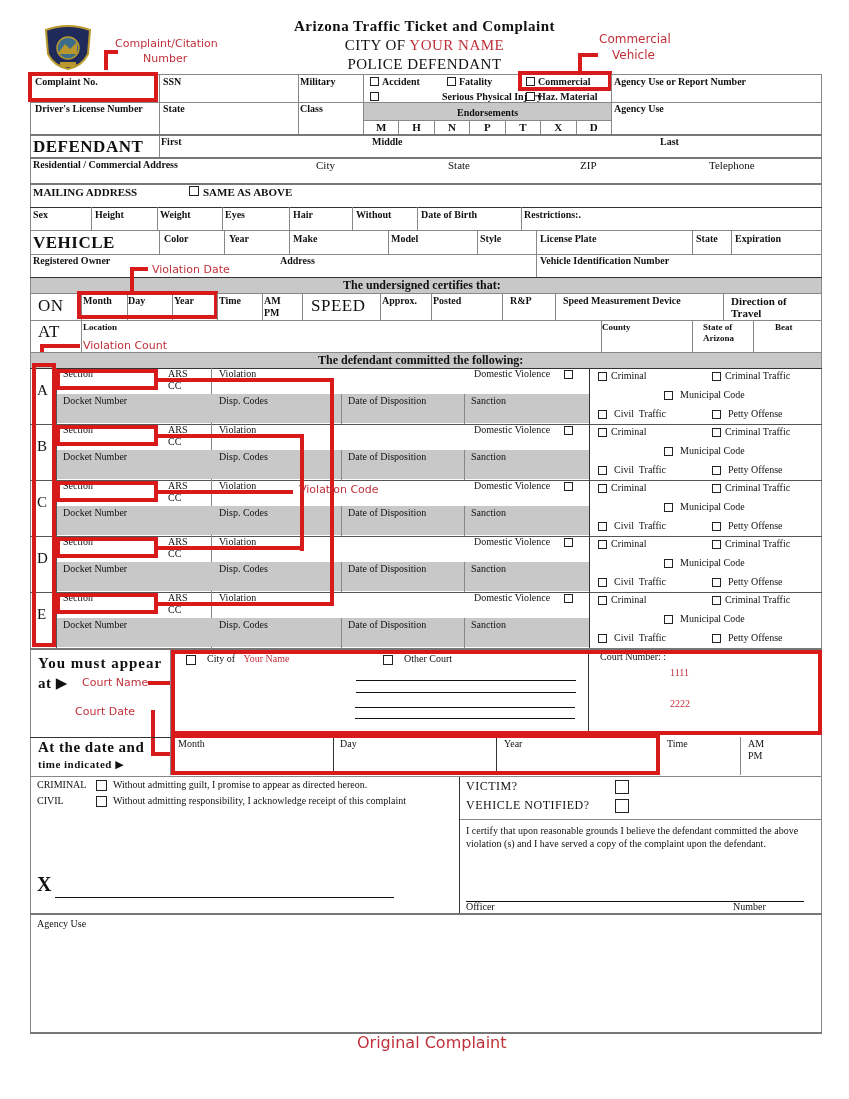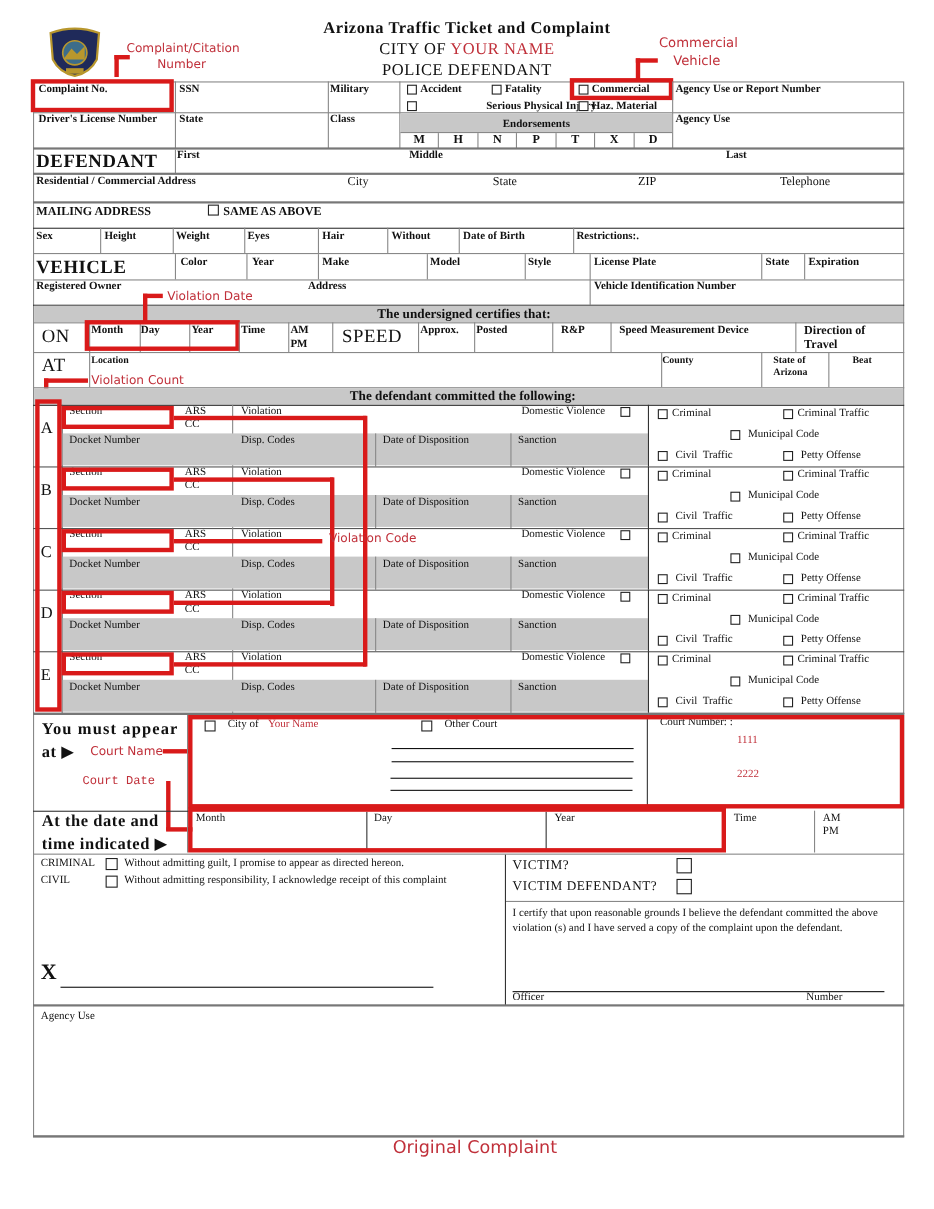--- a/index.html
+++ b/index.html
@@ -363,21 +363,21 @@
   </div>
 
 <div class="redbox" style="left:32px;top:363px;width:24px;height:284px;"></div>
 <div class="ann" style="left:299px;top:483px;">Violation Code</div>
 
 <div class="hld" style="left:30px;top:648px;width:792px;"></div>
 <div class="big" style="left:38px;top:655px;font-size:15px;letter-spacing:1px;">You must appear</div>
 <div class="big" style="left:38px;top:674px;font-size:15px;">at ▶</div>
 <div class="ann" style="left:82px;top:676px;">Court Name</div>
 <div class="red" style="left:148px;top:681px;width:26px;height:4px;"></div>
-<div class="ann" style="left:75px;top:705px;font-family:Liberation Mono, monospace;">Court Date</div>
+<div class="ann" style="left:75px;top:705px;">Court Date</div>
 <div class="red" style="left:151px;top:710px;width:4px;height:45px;"></div>
 <div class="red" style="left:151px;top:752px;width:24px;height:4px;"></div>
 
 <div class="vl" style="left:170px;top:650px;height:125px;"></div>
 <div class="cb" style="left:186px;top:655px;width:10px;height:10px;"></div>
 <div class="lbn" style="left:207px;top:653px;font-size:10px;">
   <span>City of</span>
   <span style="color:#c0303a;margin-left:6px;">Your Name</span>
 </div>
 <div class="cb" style="left:383px;top:655px;width:10px;height:10px;"></div>
@@ -387,21 +387,21 @@
 <div class="abs" style="left:355px;top:707px;width:220px;height:1px;background:#111;"></div>
 <div class="abs" style="left:355px;top:718px;width:220px;height:1px;background:#111;"></div>
 <div class="vl" style="left:588px;top:650px;height:86px;background:#333;"></div>
 <div class="lbn" style="left:600px;top:651px;font-size:10px;">Court Number:  :</div>
 <div class="lbn" style="left:670px;top:667px;font-size:10px;color:#c0303a;">1111</div>
 <div class="lbn" style="left:670px;top:698px;font-size:10px;color:#c0303a;">2222</div>
 <div class="redbox" style="left:171px;top:650px;width:651px;height:85px;"></div>
 
 <div class="hl" style="left:30px;top:737px;width:142px;background:#333;"></div>
 <div class="big" style="left:38px;top:739px;font-size:15px;">At the date and</div>
-<div class="big" style="left:38px;top:758px;font-size:15px;">time indicated ▶</div>
+<div class="big" style="left:38px;top:758px;font-size:11px;">time indicated ▶</div>
 <div class="lbn" style="left:178px;top:738px;font-size:10px;">Month</div>
 <div class="vl" style="left:333px;top:738px;height:36px;background:#333;"></div>
 <div class="lbn" style="left:340px;top:738px;font-size:10px;">Day</div>
 <div class="vl" style="left:496px;top:738px;height:36px;background:#333;"></div>
 <div class="lbn" style="left:504px;top:738px;font-size:10px;">Year</div>
 <div class="redbox" style="left:171px;top:734px;width:489px;height:41px;"></div>
 <div class="lbn" style="left:667px;top:738px;font-size:10px;">Time</div>
 <div class="vl" style="left:740px;top:737px;height:38px;"></div>
 <div class="lbn" style="left:748px;top:738px;font-size:10px;">AM</div>
 <div class="lbn" style="left:748px;top:750px;font-size:10px;">PM</div>
@@ -412,21 +412,21 @@
 <div class="lbn" style="left:113px;top:779px;font-size:10px;">Without admitting guilt, I promise to appear as directed hereon.</div>
 <div class="lbn" style="left:37px;top:795px;font-size:10px;">CIVIL</div>
 <div class="cb" style="left:96px;top:796px;width:11px;height:11px;"></div>
 <div class="lbn" style="left:113px;top:795px;font-size:10px;">Without admitting responsibility, I acknowledge receipt of this complaint</div>
 <div class="big" style="left:37px;top:873px;font-size:20px;">X</div>
 <div class="abs" style="left:55px;top:897px;width:339px;height:1px;background:#111;"></div>
 
 <div class="vl" style="left:459px;top:777px;height:137px;background:#333;"></div>
 <div class="lbn" style="left:466px;top:779px;font-size:12px;letter-spacing:0.5px;">VICTIM?</div>
 <div class="cb" style="left:615px;top:780px;width:14px;height:14px;"></div>
-<div class="lbn" style="left:466px;top:798px;font-size:12px;letter-spacing:0.5px;">VICTIM DEFENDANT?</div>
+<div class="lbn" style="left:466px;top:798px;font-size:12px;letter-spacing:0.5px;">VEHICLE NOTIFIED?</div>
 <div class="cb" style="left:615px;top:799px;width:14px;height:14px;"></div>
 <div class="hl" style="left:460px;top:819px;width:362px;"></div>
 <div class="abs" style="left:466px;top:824px;width:346px;font-size:10px;line-height:13px;">I certify that upon reasonable grounds I believe the defendant committed the above violation (s) and I have served a copy of the complaint upon the defendant.</div>
 <div class="abs" style="left:466px;top:901px;width:338px;height:1px;background:#111;"></div>
 <div class="lbn" style="left:466px;top:901px;font-size:10px;">Officer</div>
 <div class="lbn" style="left:733px;top:901px;font-size:10px;">Number</div>
 <div class="hld" style="left:30px;top:913px;width:792px;"></div>
 
 <div class="lbn" style="left:37px;top:918px;font-size:10px;">Agency Use</div>
 <div class="abs" style="left:31px;top:932px;width:790px;height:100px;"></div>

